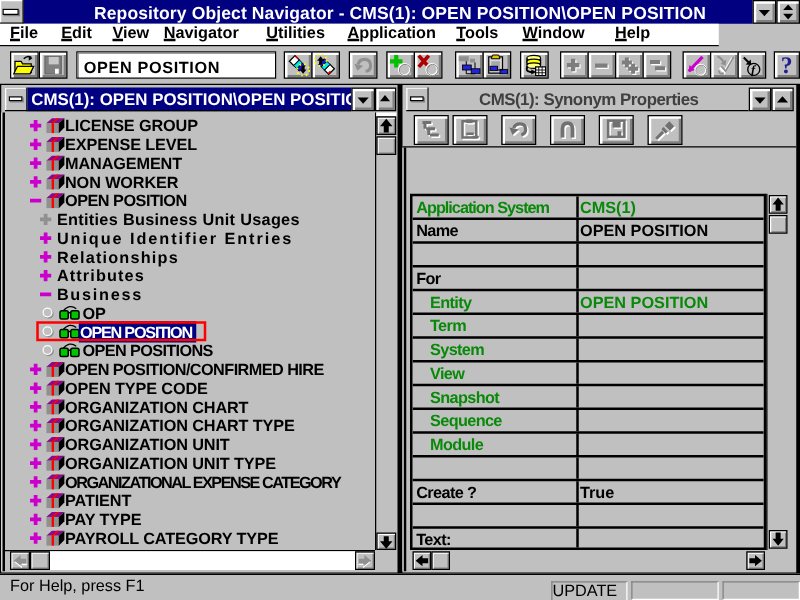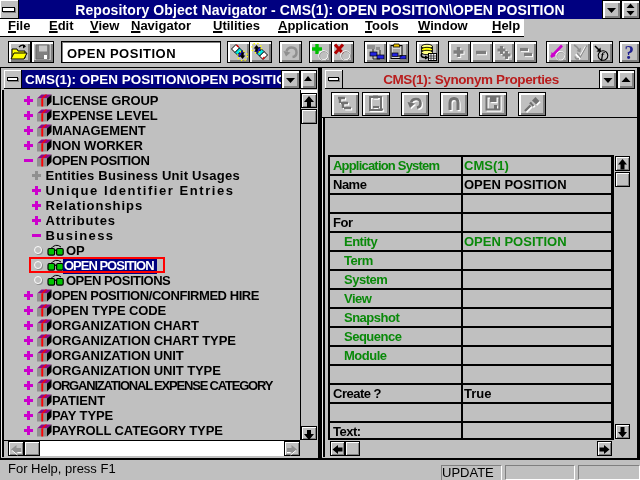--- a/index.html
+++ b/index.html
@@ -12,21 +12,21 @@
  box-shadow:inset 1px 1px 0 #fff,inset -1px -1px 0 #808080;}
 .sunk{position:absolute;background:#c0c0c0;border-top:1px solid #808080;border-left:1px solid #808080;
  border-bottom:1px solid #fff;border-right:1px solid #fff;}
 
 #tbar{left:0;top:0;width:640px;height:19px;background:#000080;}
 #tbar .txt{left:0;top:2px;width:640px;text-align:center;color:#fff;font-size:14px;letter-spacing:0.1px;font-weight:bold;white-space:nowrap;}
 #sysbox{left:0;top:0;width:19px;height:19px;background:#c0c0c0;border-right:1px solid #000;border-bottom:1px solid #000;
  box-shadow:inset 1px 1px 0 #fff;}
 #sysbox .dash{position:absolute;left:2px;top:7px;width:13px;height:5px;background:#fff;border:1px solid #000;box-shadow:1px 1px 0 #808080;}
 
-#menu{left:0;top:19px;width:524px;height:18px;background:#fff;border-bottom:1px solid #000;}
+#menu{left:0;top:19px;width:575px;height:18px;background:#fff;border-bottom:1px solid #000;}
 #menu span{position:absolute;top:-1px;font-size:13px;font-weight:bold;color:#000;}
 #menu u{text-decoration:underline;text-underline-offset:1px;text-decoration-thickness:1.5px;}
 
 #tools{left:0;top:38px;width:640px;height:29px;background:#c0c0c0;}
 
 #client{left:0;top:67px;width:640px;height:392px;background:#c0c0c0;}
 
 #status{left:0;top:459px;width:640px;height:21px;background:#c0c0c0;border-top:1px solid #000;font-size:13px;}
 </style></head>
 <body>
@@ -446,21 +446,21 @@
       <path d="M11 7.5 L5.5 12 M2 9.5 H5.5" stroke="#fff" stroke-width="1"></path>
     </svg></div>
 
 <div class="abs" style="left:320px;top:67px;width:320px;height:392px;background:#c0c0c0;border:1px solid #000;border-left:2px solid #000;border-right:3px solid #000"></div>
 <div class="abs" style="left:322px;top:118px;width:1px;height:339px;background:#e8e8e8"></div>
 <div class="abs" style="left:323px;top:118px;width:2px;height:339px;background:#000"></div>
 <div class="abs" style="left:325px;top:70px;width:18px;height:19px;background:#c0c0c0;border-right:1px solid #000;border-bottom:1px solid #000;box-shadow:inset 1px 1px 0 #fff">
  <div class="abs" style="left:3px;top:7px;width:11px;height:4px;background:#fff;border:1px solid #000;box-shadow:1px 1px 0 #808080"></div>
   </div>
 <div class="abs" style="left:343px;top:70px;width:256px;height:19px;background:#c0c0c0;border-bottom:1px solid #000;overflow:hidden;text-align:center">
- <span style="color:#b91c1c;font-weight:bold;font-size:13.5px;letter-spacing:-0.4px;line-height:19px;white-space:nowrap">CMS(1): Synonym Properties</span></div>
+ <span style="color:#404040;font-weight:bold;font-size:13.5px;letter-spacing:-0.4px;line-height:19px;white-space:nowrap">CMS(1): Synonym Properties</span></div>
 <div class="btn" style="left:599px;top:70px;width:18px;height:19px"><svg width="16" height="17">
       <polygon points="3.5,7 12.5,7 8,12" fill="#000"></polygon>
     </svg></div>
 <div class="btn" style="left:617px;top:70px;width:18px;height:19px"><svg width="16" height="17">
       <polygon points="3.5,11 12.5,11 8,6" fill="#000"></polygon>
     </svg></div>
 
 <div class="btn" style="left:331px;top:92px;width:28px;height:24px"><svg width="24" height="20" style="margin:1px 0 0 1px">
 <g transform="translate(1.2,1.2)" stroke="#fff" stroke-width="2.4" fill="none">
         <path d="M5 4 H12 M8 9 H15 M11 14 H18 M7 4.5 V9 M10 9.5 V14"></path>

